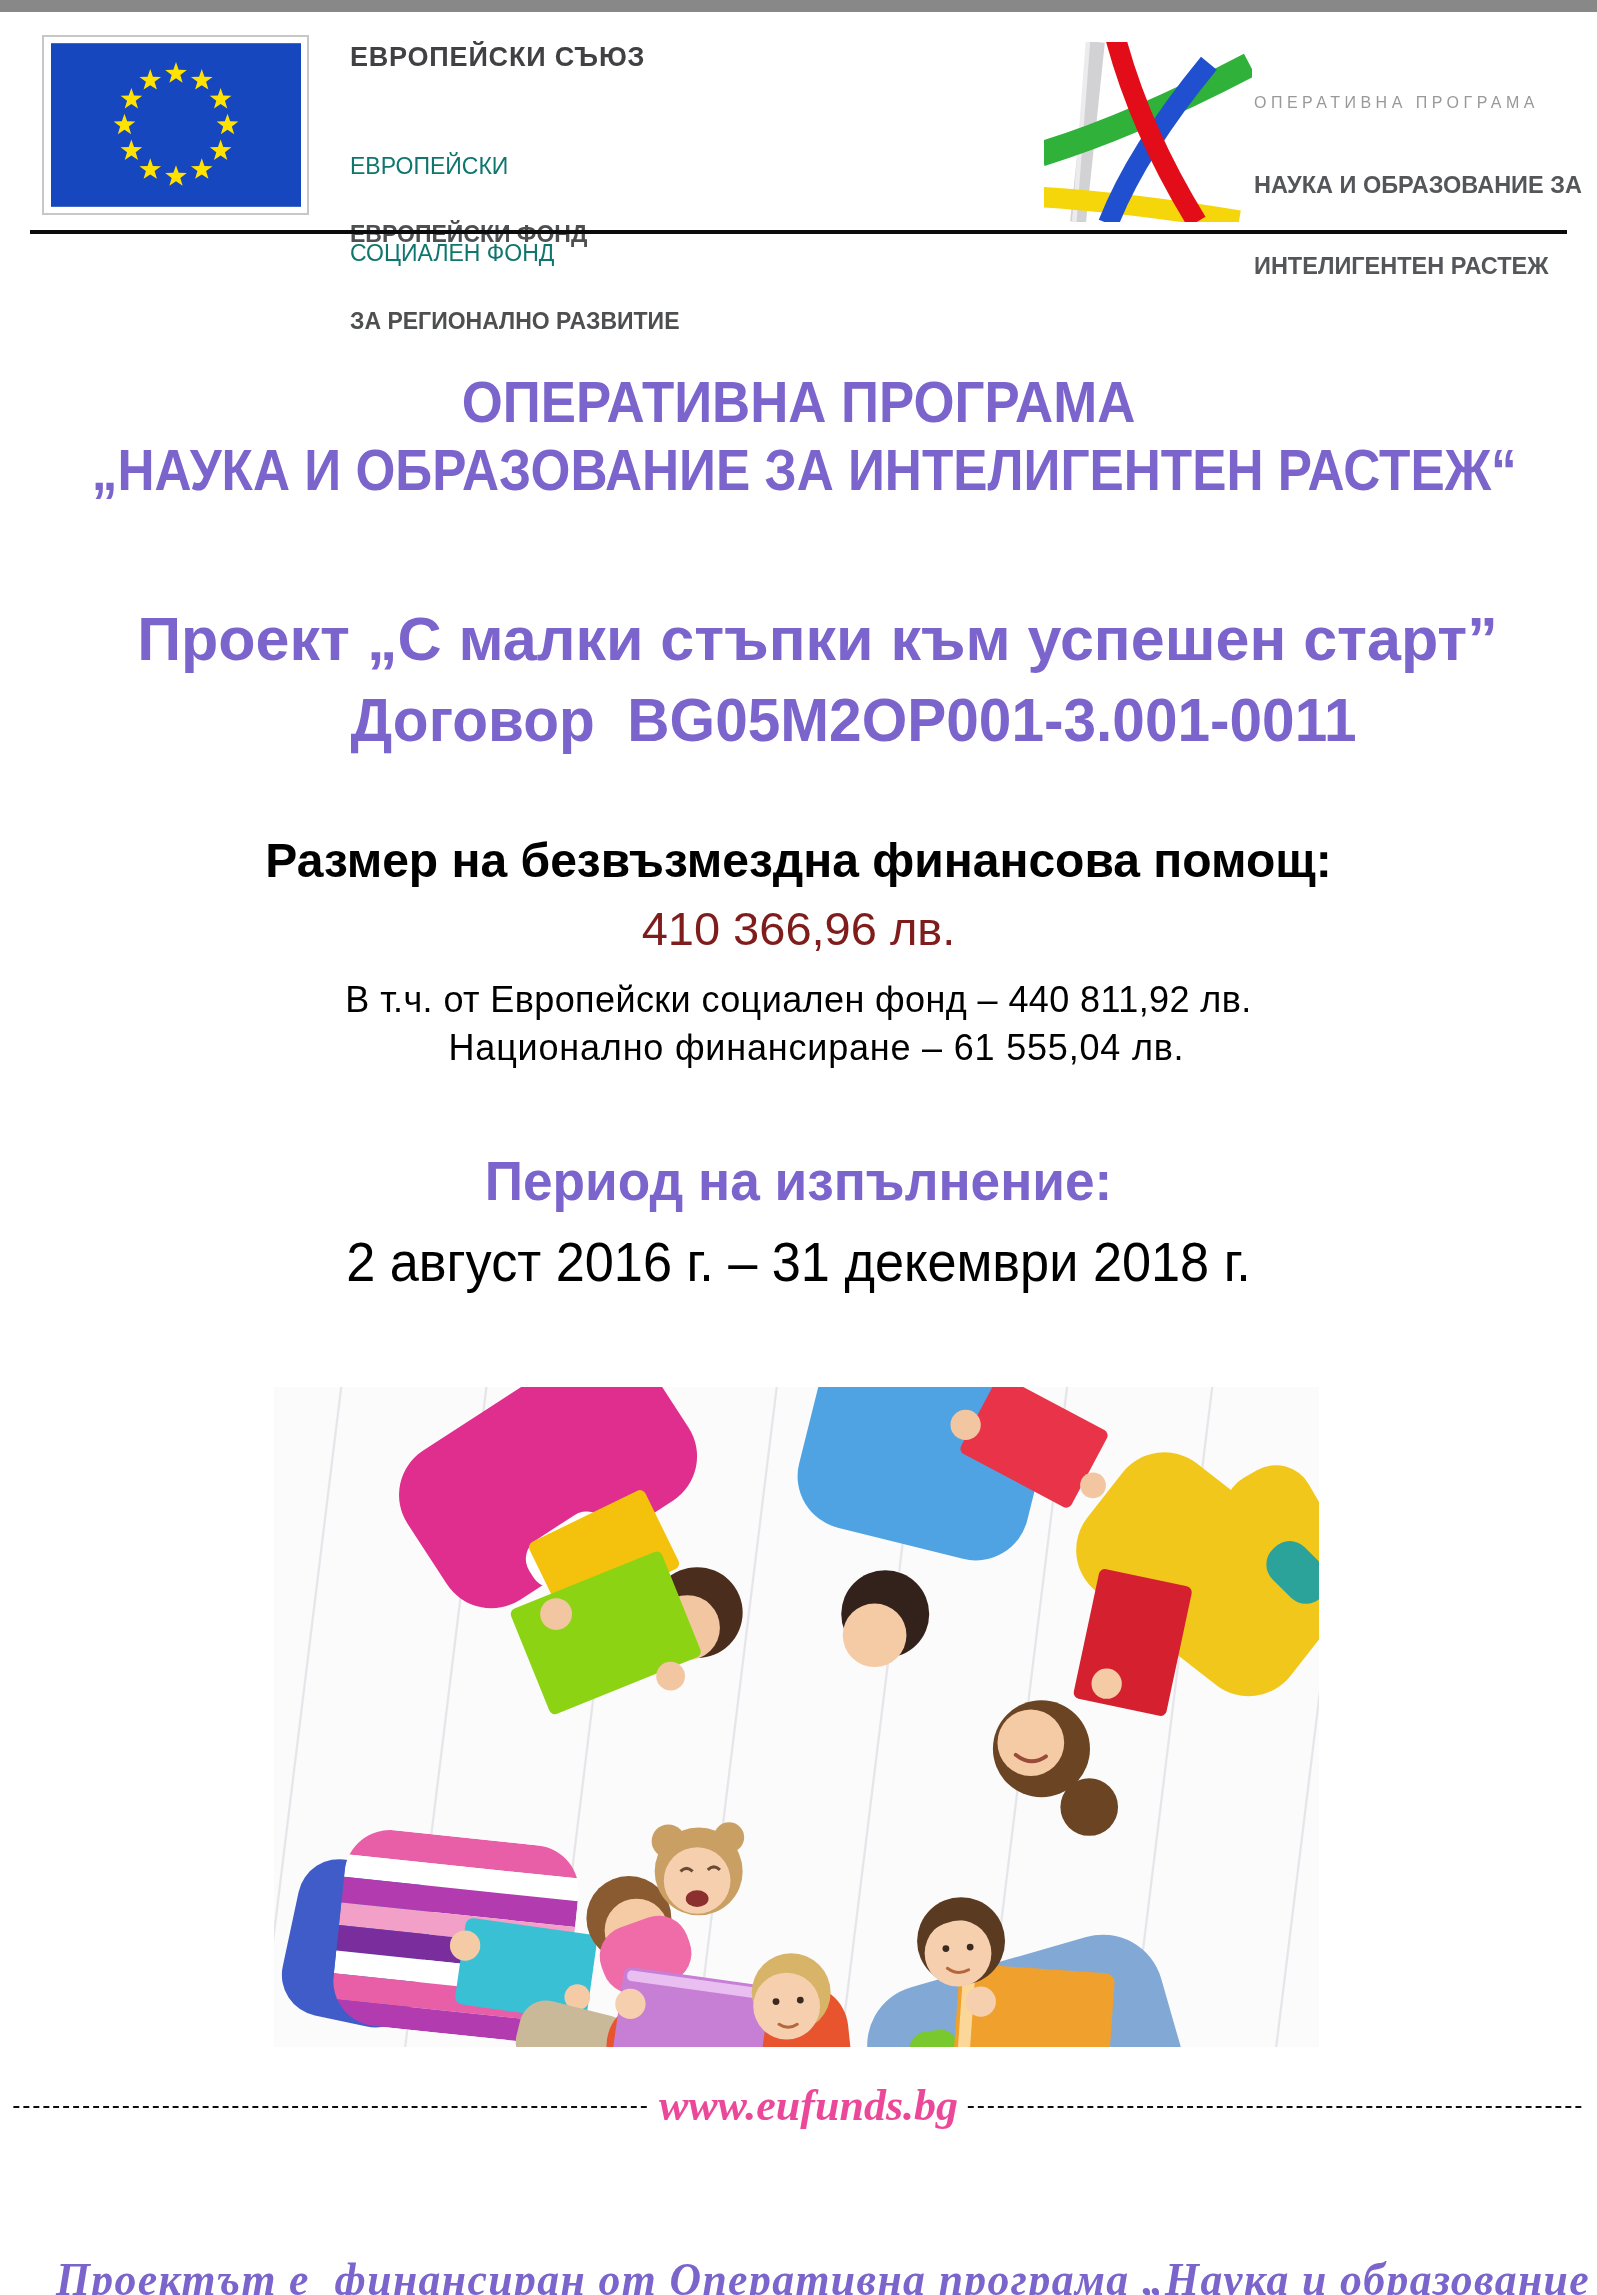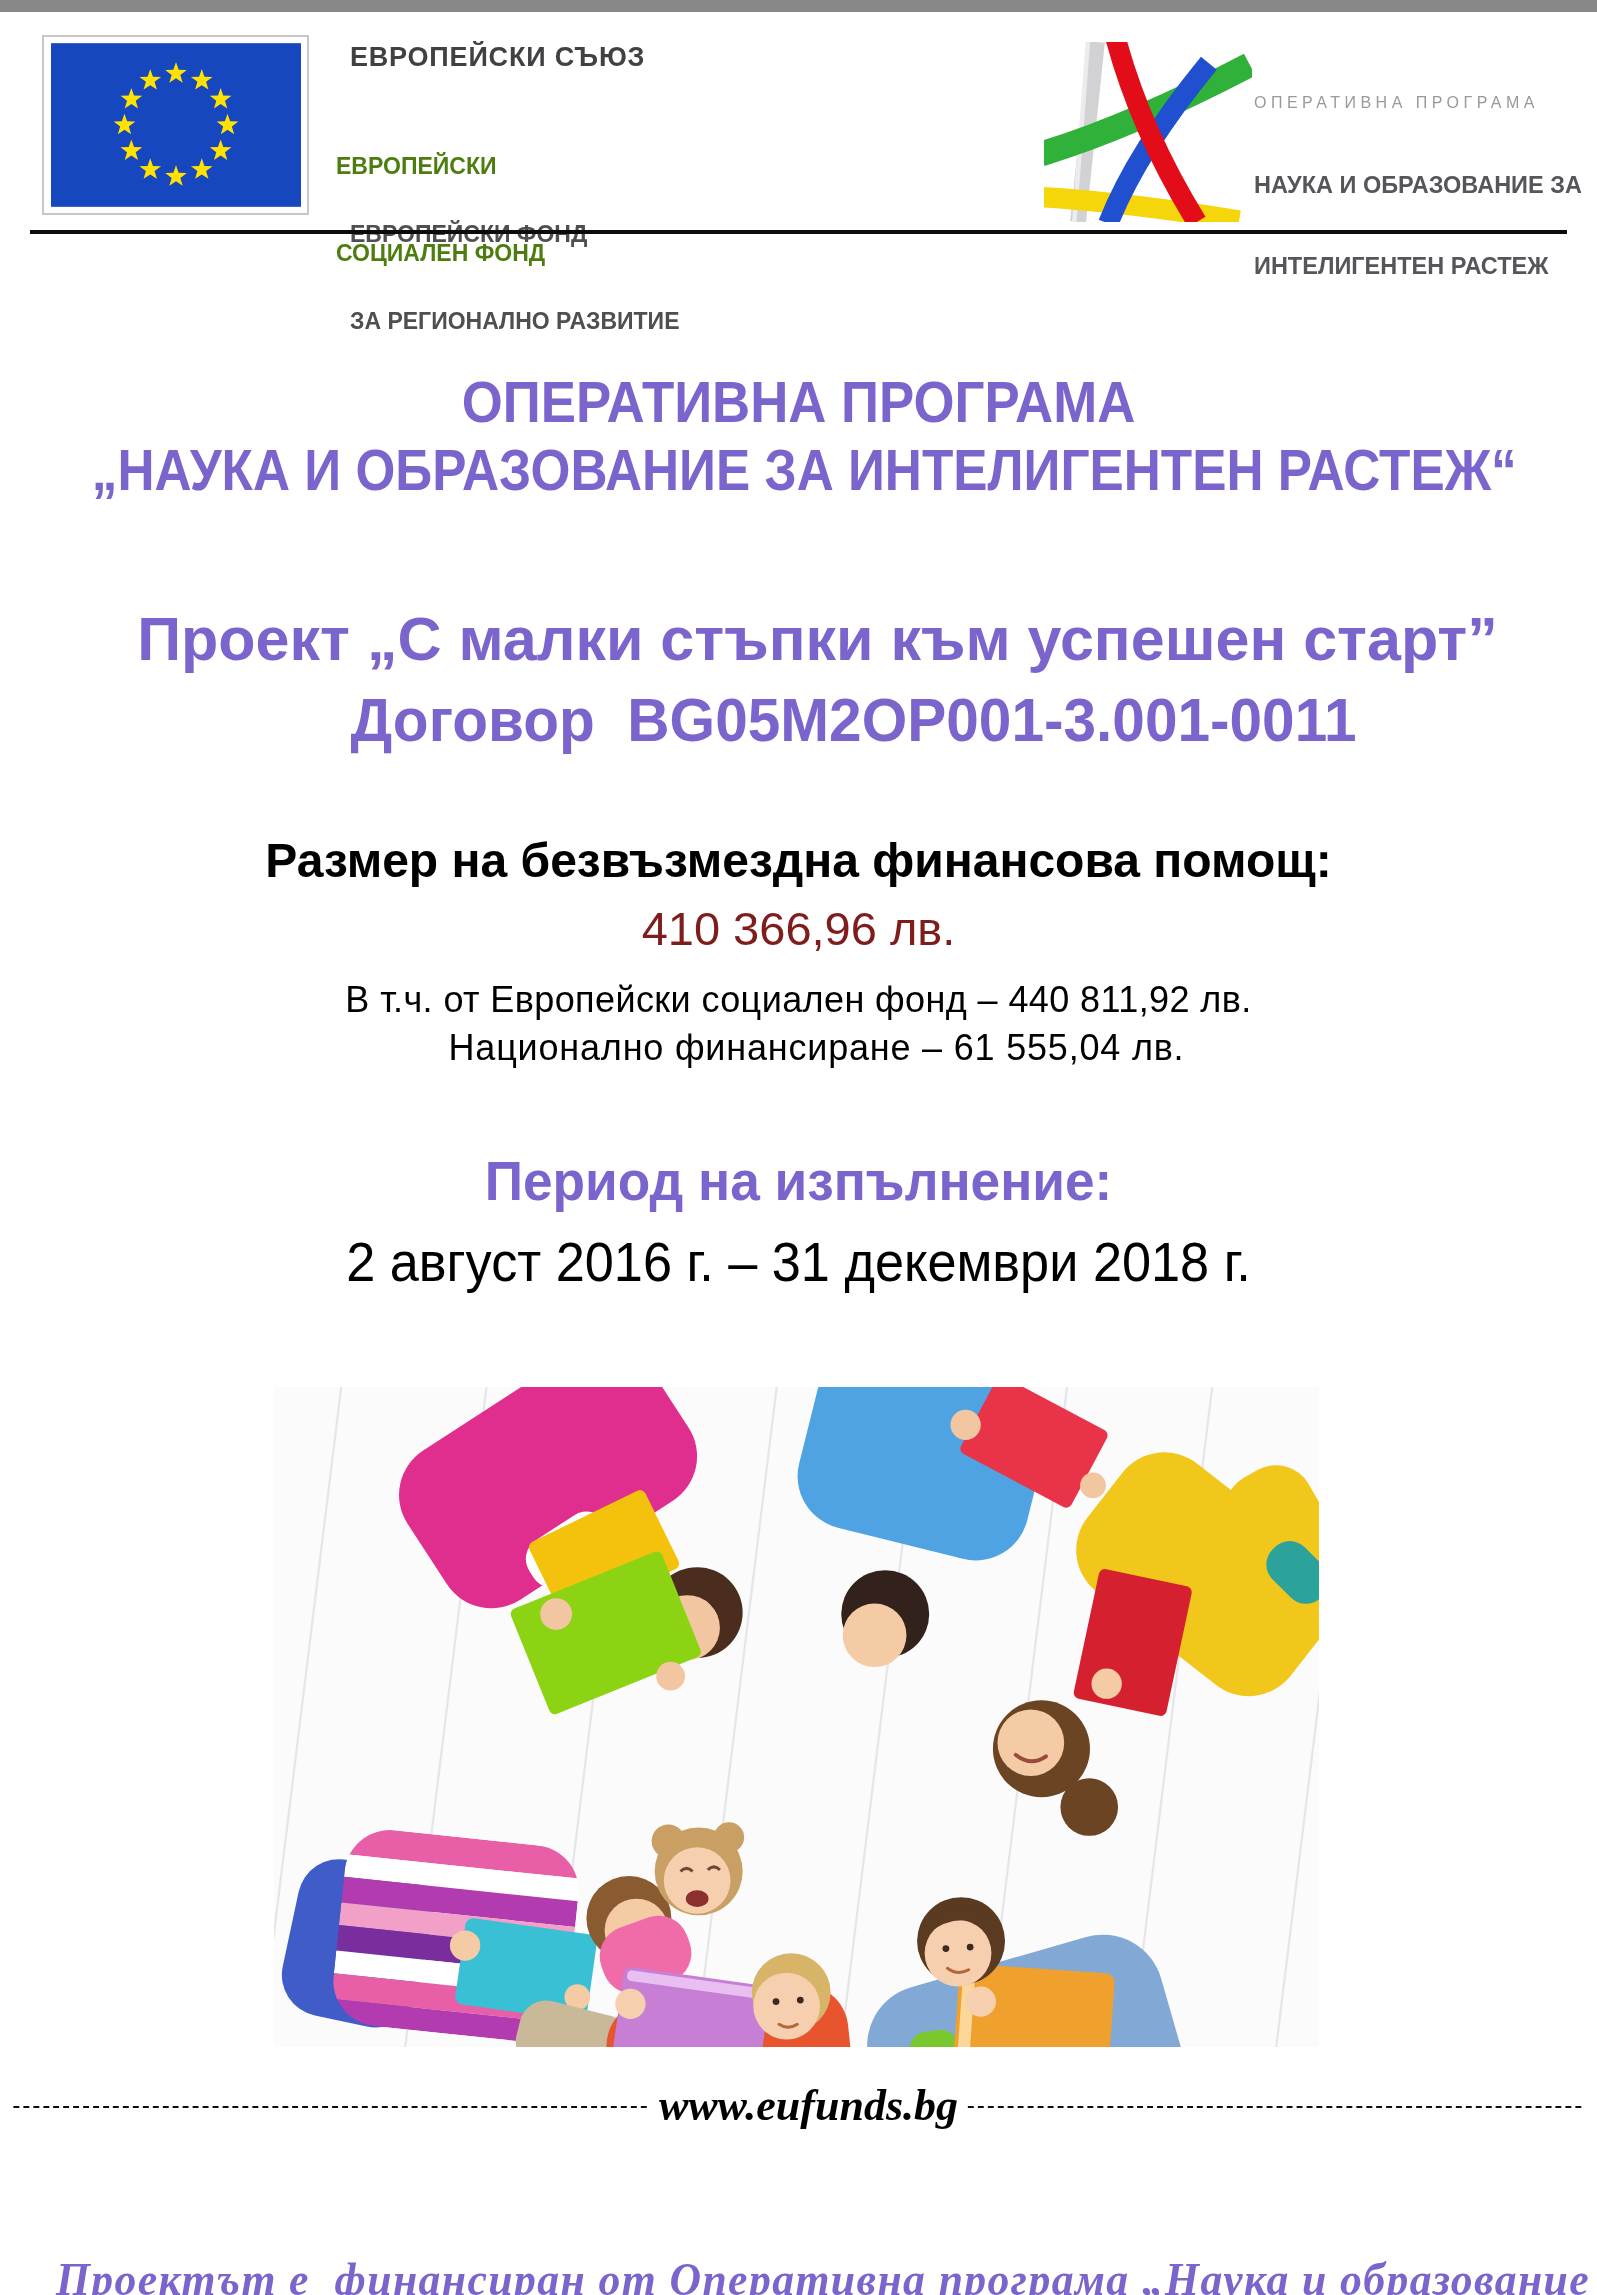--- a/index.html
+++ b/index.html
@@ -16,22 +16,22 @@
     position:absolute;left:42px;top:23px;width:267px;height:180px;
     background:#ffffff;border:2.3px solid #c7c7c7;
     display:flex;align-items:center;justify-content:center;box-sizing:border-box;
   }
   .eu-flag svg{display:block;}
   .eu-text-title{
     position:absolute;left:350px;top:30px;
     font-size:27px;font-weight:bold;color:#414144;letter-spacing:0.8px;white-space:pre;
   }
   .eu-text-fund1{
-    position:absolute;left:336px;top:82px;
-    font-size:23px;font-weight:bold;color:#4d7c0f;line-height:29px;white-space:pre;
+    position:absolute;left:350px;top:82px;
+    font-size:23px;font-weight:normal;color:#0f766e;line-height:29px;white-space:pre;
   }
   .eu-text-fund2{
     position:absolute;left:350px;top:150px;
     font-size:23px;font-weight:bold;color:#4e4f51;line-height:29px;white-space:pre;
   }
   .op-ribbons{position:absolute;left:1044px;top:30px;width:208px;height:180px;}
   .op-kicker{
     position:absolute;left:1254px;top:82px;
     font-size:16px;color:#97999b;letter-spacing:4.5px;white-space:pre;
   }
@@ -66,21 +66,21 @@
   .link-line{
     position:absolute;left:0;right:0;top:2061px;height:65px;
     display:flex;align-items:center;justify-content:center;gap:9px;
   }
   .dashes{
     font-family:"Liberation Serif",serif;font-weight:bold;
     font-size:23px;color:#0d0d0d;letter-spacing:2.3px;white-space:pre;overflow:hidden;
   }
   .eu-link{
     font-family:"Liberation Serif",serif;font-style:italic;font-weight:bold;
-    font-size:44px;color:#000000;white-space:pre;text-decoration:none;
+    font-size:44px;color:#ec4899;white-space:pre;text-decoration:none;
   }
   .note{
     position:absolute;left:0;right:0;top:2137px;text-align:center;
     font-family:"Liberation Serif",serif;font-style:italic;font-weight:bold;
     font-size:47px;line-height:52px;color:#7c64cd;letter-spacing:1.5px;white-space:pre;
   }
   .note div{transform:scaleX(0.93);}
 </style>
 </head>
 <body>

